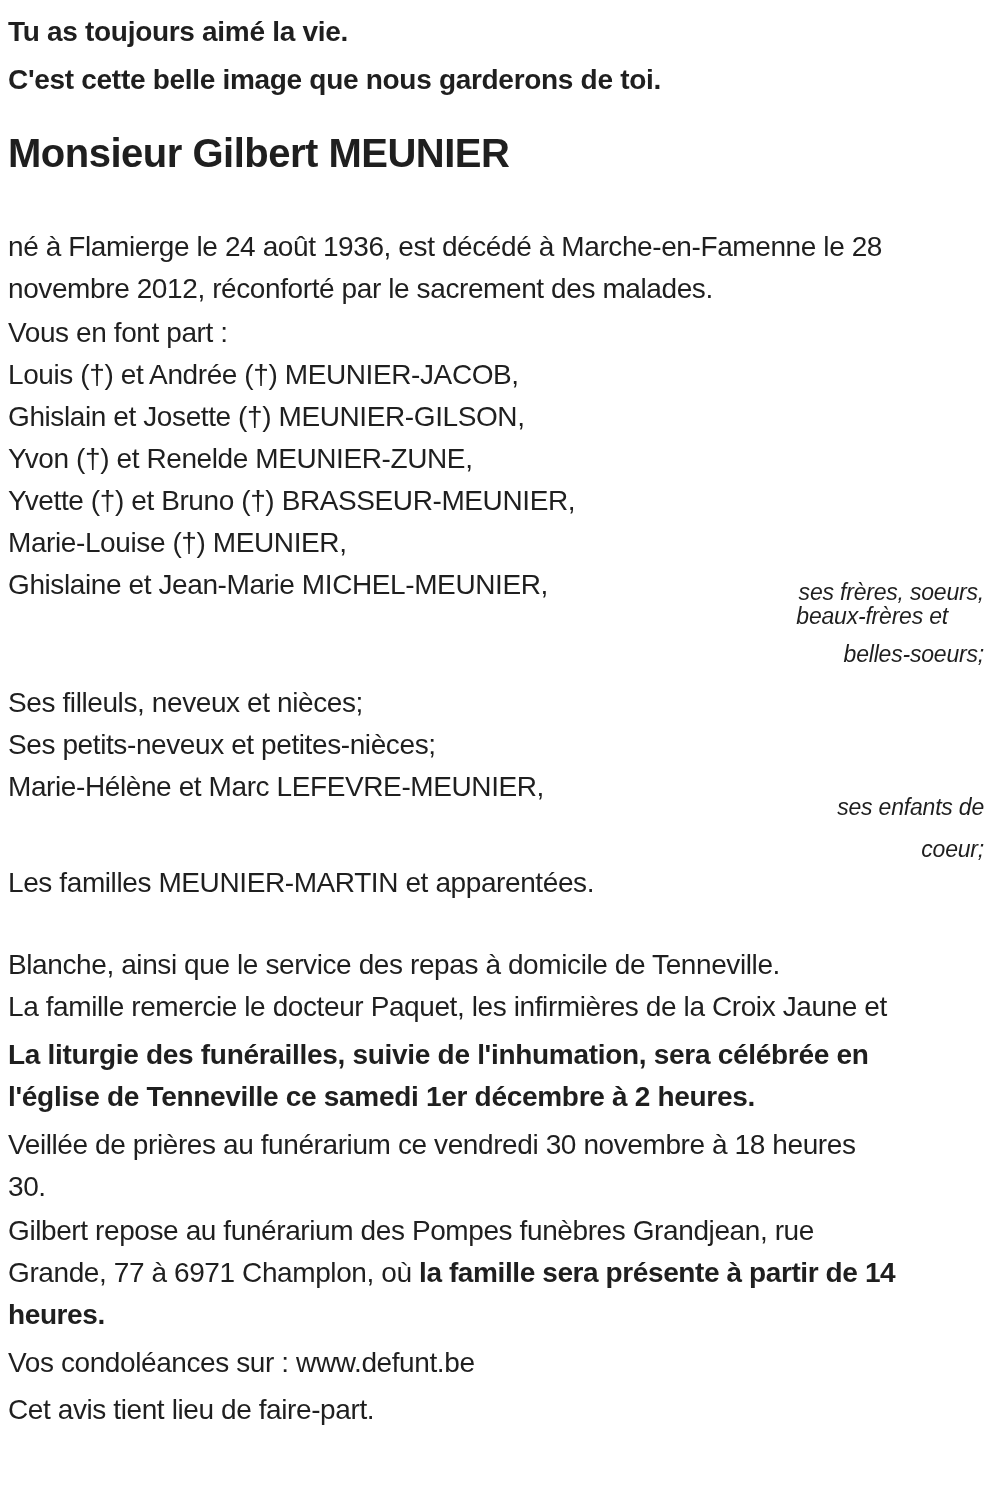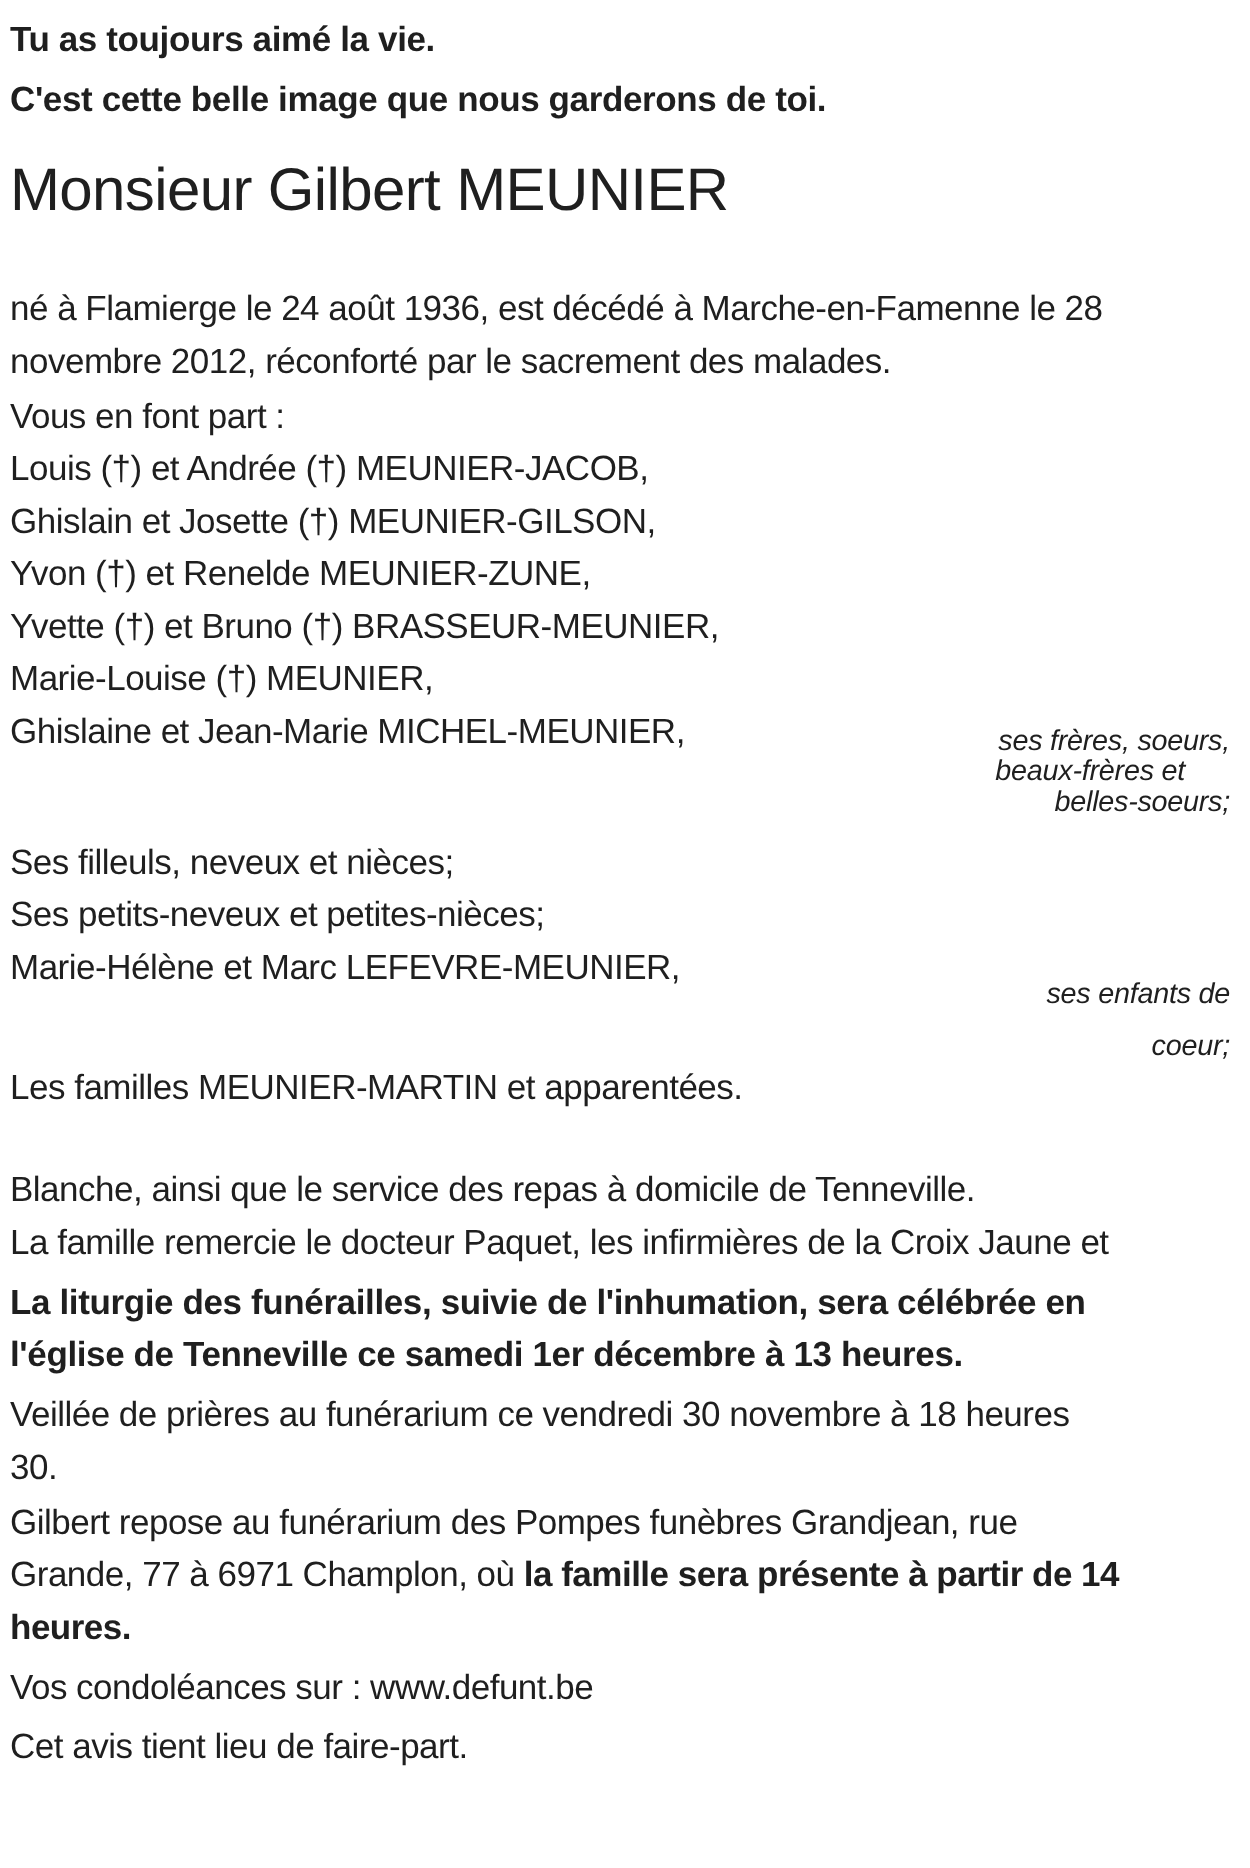--- a/index.html
+++ b/index.html
@@ -22,23 +22,23 @@
   
   .epigraph .line {
     font-weight: 700;
     font-size: 28px;
     line-height: 40px;
     margin-bottom: 8px;
     letter-spacing: -0.3px;
   }
   
   h1.title {
-    font-size: 48px;
+    font-size: 40px;
     line-height: 50px;
-    font-weight: 400;
+    font-weight: 700;
     margin: 28px 0 0 0;
     letter-spacing: -0.5px;
     white-space: nowrap;
   }
   
   .body-line {
     font-size: 28px;
     line-height: 42px;
     font-weight: 400;
     letter-spacing: -0.4px;
@@ -47,21 +47,21 @@
   .announce    { margin-top: 2px; }
   
   .relation {
     text-align: right;
     font-style: italic;
     font-size: 23px;
     letter-spacing: -0.2px;
   }
   .rel1 { margin-top: -26px; }
   .rel1 .rl { line-height: 24px; }
-  .rel1 .rl3 { margin-top: 1px; line-height: 24px; }
+  .rel1 .rl3 { margin-top: 14px; line-height: 24px; }
   .rel1 .rl2 { padding-right: 36px; }
   .rel2 { margin-top: -22px; }
   .rel2 .rl { line-height: 42px; }
   .others   { margin-top: 16px; }
   .families { margin-top: -8px; }
   .thanks   { margin-top: 40px; }
   .liturgy  { margin-top: 6px; }
   .liturgy .body-line { font-weight: 700; letter-spacing: -0.3px; }
   .vigil    { margin-top: 6px; }
   .repose   { margin-top: 2px; }
@@ -115,21 +115,21 @@
   <div class="body-line line">Les familles MEUNIER-MARTIN et apparentées.</div>
 </div>
 
 <div class="thanks">
   <div class="body-line line">Blanche, ainsi que le service des repas à domicile de Tenneville.</div>
   <div class="body-line line">La famille remercie le docteur Paquet, les infirmières de la Croix Jaune et</div>
 </div>
 
 <div class="liturgy">
   <div class="body-line line">La liturgie des funérailles, suivie de l'inhumation, sera célébrée en</div>
-  <div class="body-line line">l'église de Tenneville ce samedi 1er décembre à 13 heures.</div>
+  <div class="body-line line">l'église de Tenneville ce samedi 1er décembre à 2 heures.</div>
 </div>
 
 <div class="vigil">
   <div class="body-line line">Veillée de prières au funérarium ce vendredi 30 novembre à 18 heures</div>
   <div class="body-line line">30.</div>
 </div>
 
 <div class="repose">
   <div class="body-line line">Gilbert repose au funérarium des Pompes funèbres Grandjean, rue</div>
   <div class="body-line line"><span>Grande, 77 à 6971 Champlon, où </span><span class="bold-inline">la famille sera présente à partir de 14</span></div>

